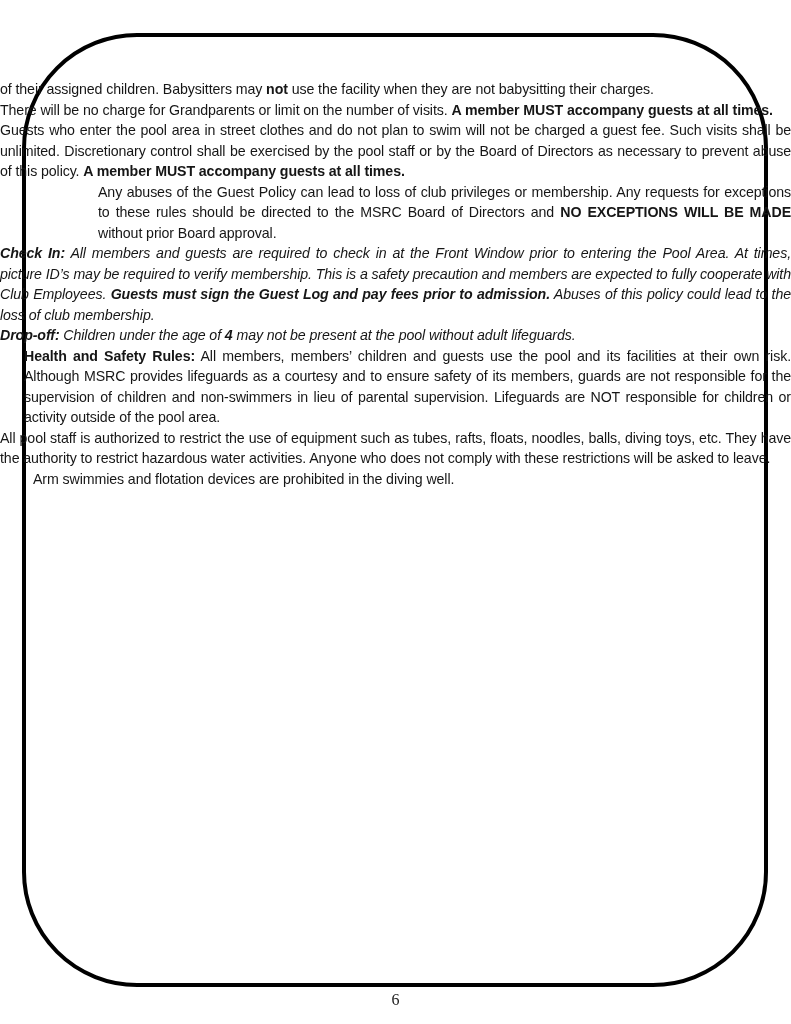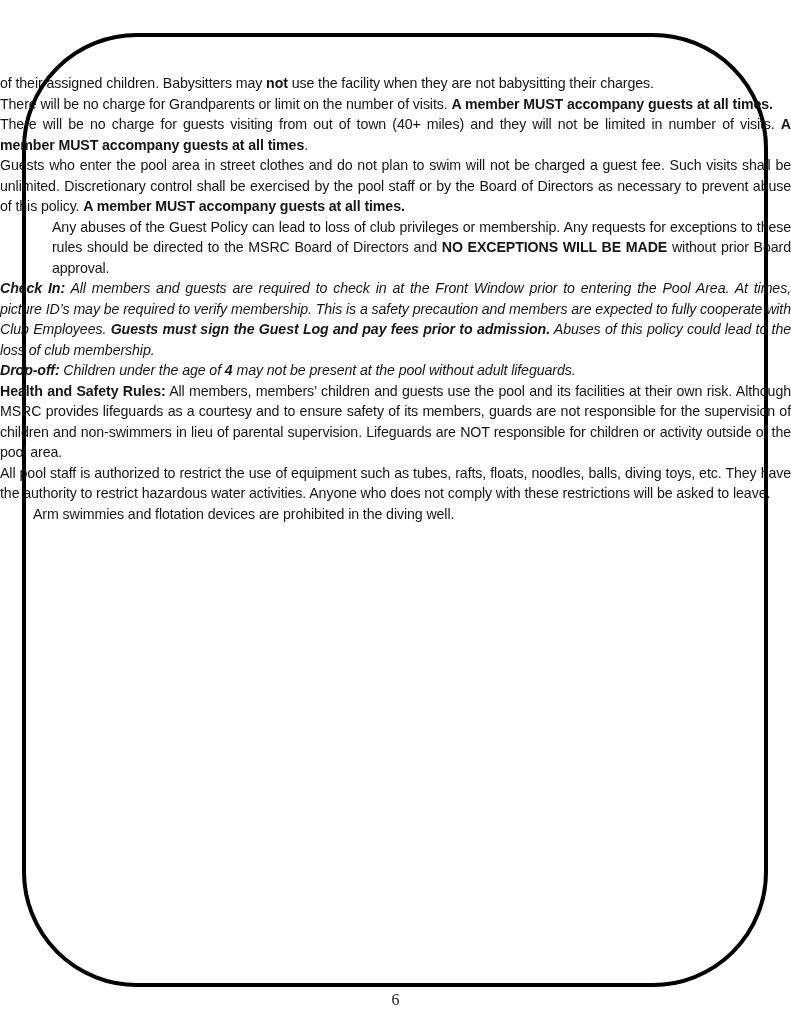--- a/index.html
+++ b/index.html
@@ -13,21 +13,21 @@
   }
   .page-border {
     position: absolute;
     left: 22px; top: 33px;
     width: 738px; height: 946px;
     border: 4px solid #000;
     border-radius: 115px;
   }
   .content {
     position: absolute;
-    left: 0; top: 10px; width: 791px;
+    left: 0; top: 16px; width: 791px;
     box-sizing: border-box;
     padding-top: 63px;
     font-size: 14.2px;
     line-height: 20.5px;
     letter-spacing: -0.1px;
     text-align: justify;
   }
   .content p, .content div { margin: 0; }
   .bold { font-weight: bold; }
 
@@ -36,21 +36,21 @@
   .letter{ position: relative; margin-left: 123px; margin-right: 69px; font-style: italic; }
   .roman { position: relative; margin-left: 105px; margin-right: 69px; }
 
   .mt-item4 { margin-top: 20px; }
   .mt-item5 { margin-top: 13px; }
   .mt-item6 { margin-top: 17px; }
   .mt-item7 { margin-top: 17px; }
   .mt-abuse { margin-top: 1px;  }
   .mt-b     { margin-top: 28px; }
   .mt-c     { margin-top: 3px;  }
-  .mt-iii   { margin-top: 29px; }
+  .mt-iii   { margin-top: 29px; padding-left: 24px; }
   .mt-a     { margin-top: 27px; }
   .mt-n1    { margin-top: 5px;  }
   .mt-n2    { margin-top: 5px;  }
   .mt-n3    { margin-top: 2px; padding-left: 33px;  }
 
   .page-num {
     position: absolute;
     top: 991px; left: 0; width: 791px;
     text-align: center;
     font-family: "Liberation Serif", serif;
@@ -66,31 +66,27 @@
 <div class="content">
 
   <p class="hang"><span>of their assigned children.  Babysitters may </span><span class="bold">not</span><span> use the facility when they are not babysitting their charges.</span></p>
 
   <div class="item mt-item4">
 
     <p><span>There will be no charge for Grandparents or limit on the number of visits.  </span><span class="bold">A member MUST accompany guests at all times.</span></p>
   </div>
 
 
-  <div class="item mt-item6">
-
-    <p><span>There will be no charge for guests visiting from out of town (40+ miles) and they will not be limited in number of visits.  </span><span class="bold">A member MUST accompany guests at all times</span><span>.</span></p>
-  </div>
 
   <div class="item mt-item7">
 
     <p><span>Guests who enter the pool area in street clothes and do not plan to swim will not be charged a guest fee.  Such visits shall be unlimited.  Discretionary control shall be exercised by the pool staff or by the Board of Directors as necessary to prevent abuse of this policy. </span><span class="bold">A member MUST accompany guests at all times.</span></p>
   </div>
 
-  <p class="hang mt-abuse" style="margin-left:52px;"><span>Any abuses of the Guest Policy can lead to loss of club privileges or membership.  Any requests for exceptions to these rules should be directed to the MSRC Board of Directors and </span><span class="bold">NO EXCEPTIONS WILL BE MADE</span><span> without prior Board approval.</span></p>
+  <p class="hang mt-abuse" style="margin-left:98px;"><span>Any abuses of the Guest Policy can lead to loss of club privileges or membership.  Any requests for exceptions to these rules should be directed to the MSRC Board of Directors and </span><span class="bold">NO EXCEPTIONS WILL BE MADE</span><span> without prior Board approval.</span></p>
 
   <div class="letter mt-b">
 
     <p><span class="bold">Check In:</span><span>  All members and guests are required to check in at the Front Window prior to entering the Pool Area. At times, picture ID’s may be required to verify membership.  This is a safety precaution and members are expected to fully cooperate with Club Employees. </span><span class="bold">Guests must sign the Guest Log and pay fees prior to admission.</span><span>  Abuses of this policy could lead to the loss of club membership.</span></p>
   </div>
 
   <div class="letter mt-c">
 
     <p><span class="bold">Drop-off:</span><span> Children under the age of </span><span class="bold">4</span><span> may not be present at the pool without adult lifeguards.</span></p>
   </div>

